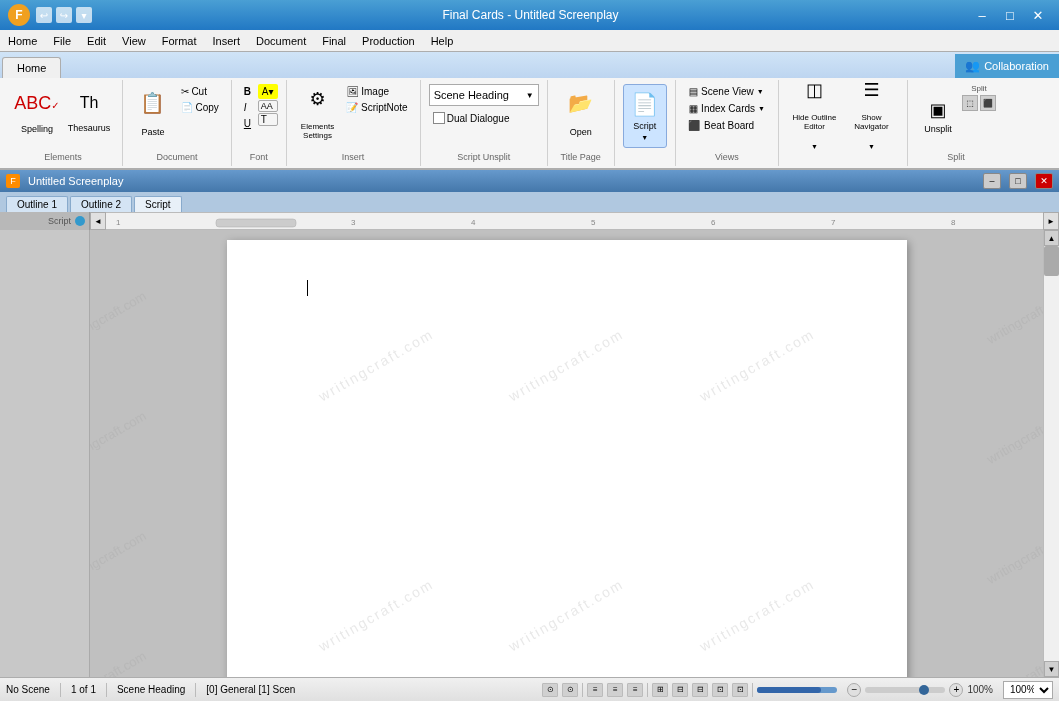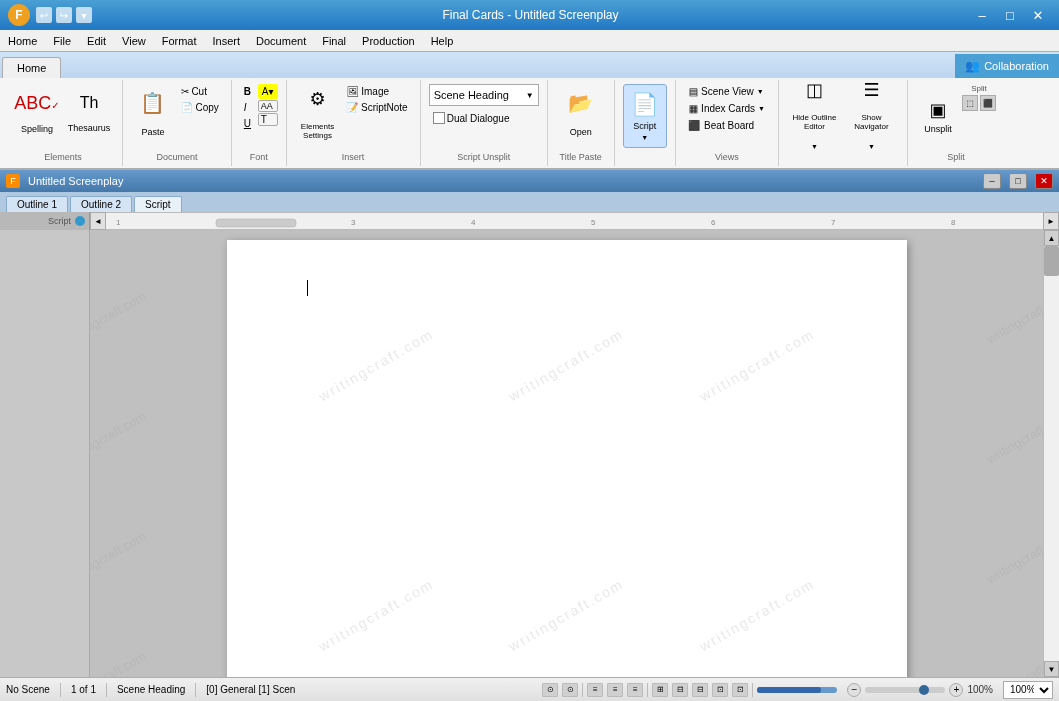--- a/index.html
+++ b/index.html
@@ -496,21 +496,21 @@
       <div class="ribbon-group-label">Script Unsplit</div>
     </div>
 
     <div class="ribbon-group">
       <div class="ribbon-group-inner">
         <div class="r-btn-large">
           <div style="font-size:20px;">📂</div>
           <span>Open</span>
         </div>
       </div>
-      <div class="ribbon-group-label">Title Paste</div>
+      <div class="ribbon-group-label">Title Page</div>
     </div>
 
     <div class="ribbon-group">
       <div class="ribbon-group-inner">
         <div class="r-btn-xlarge active">
           <div style="font-size:22px;">📄</div>
           <span>Script</span>
           <span style="font-size:7px;">▼</span>
         </div>
       </div>

